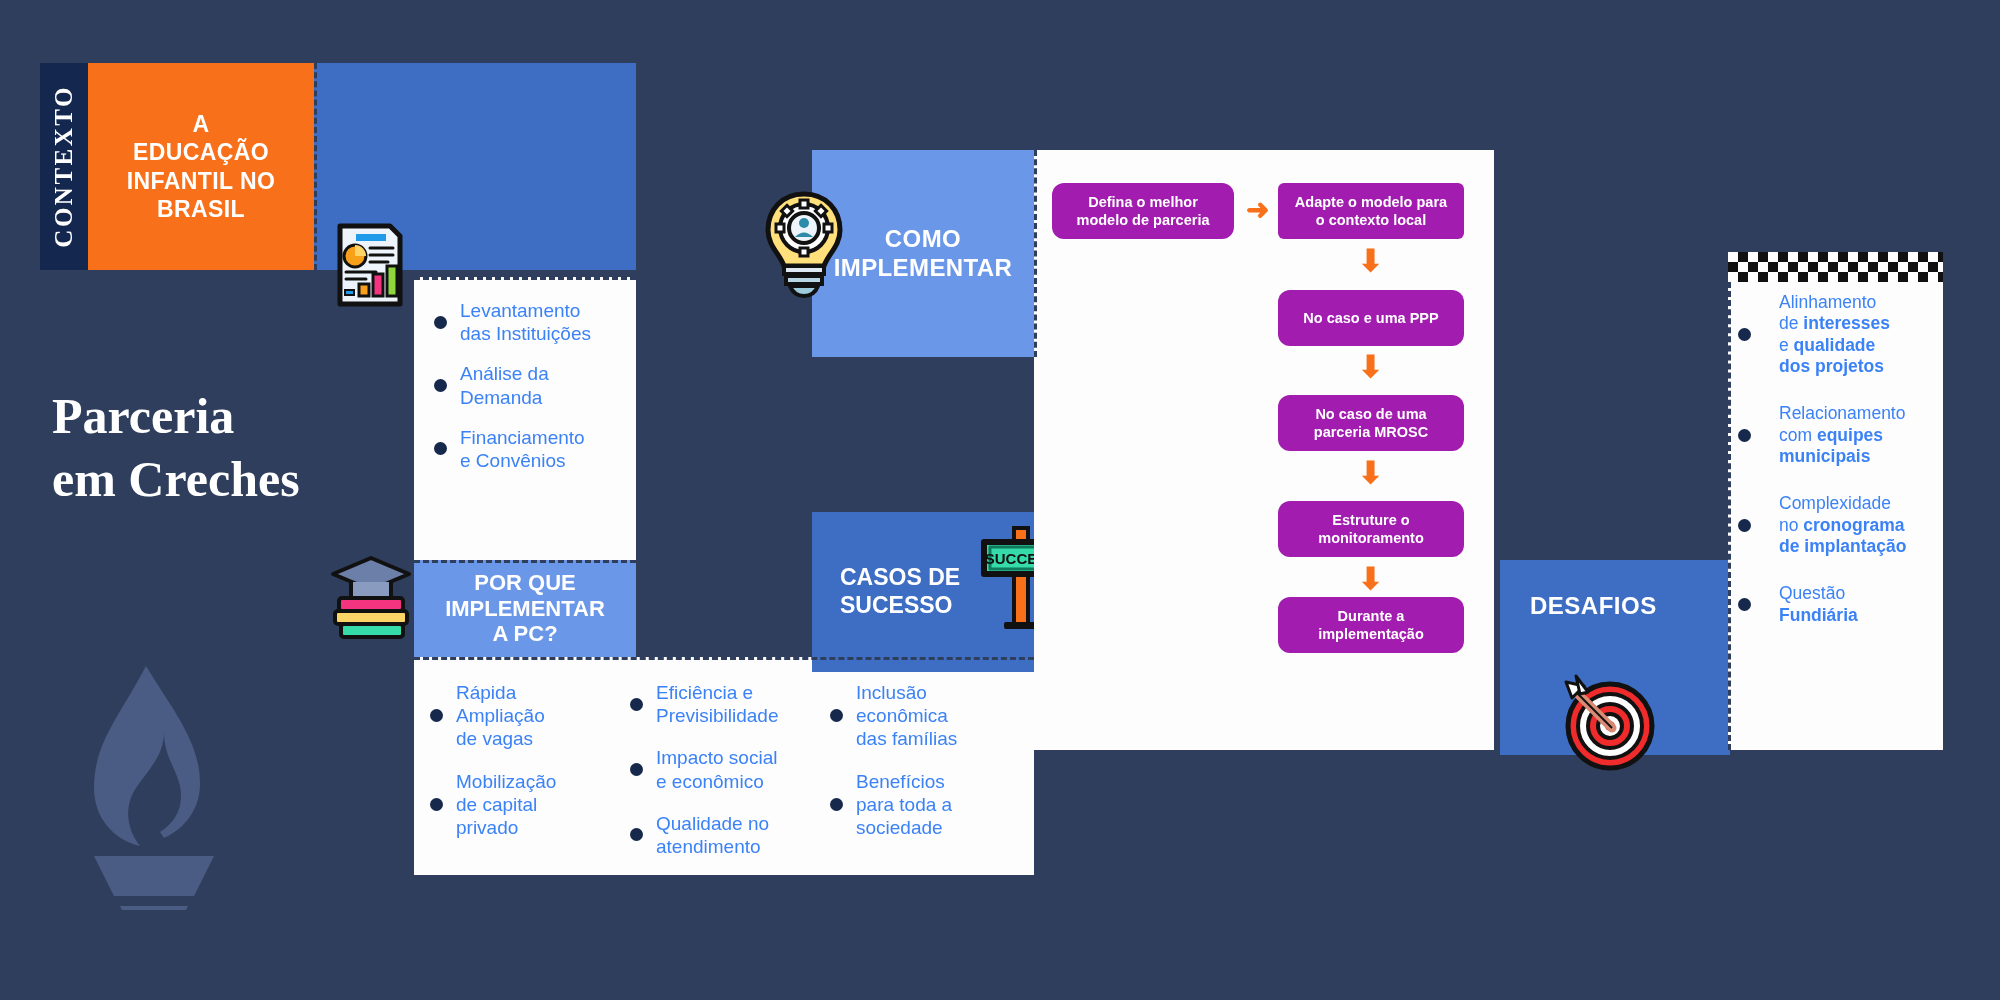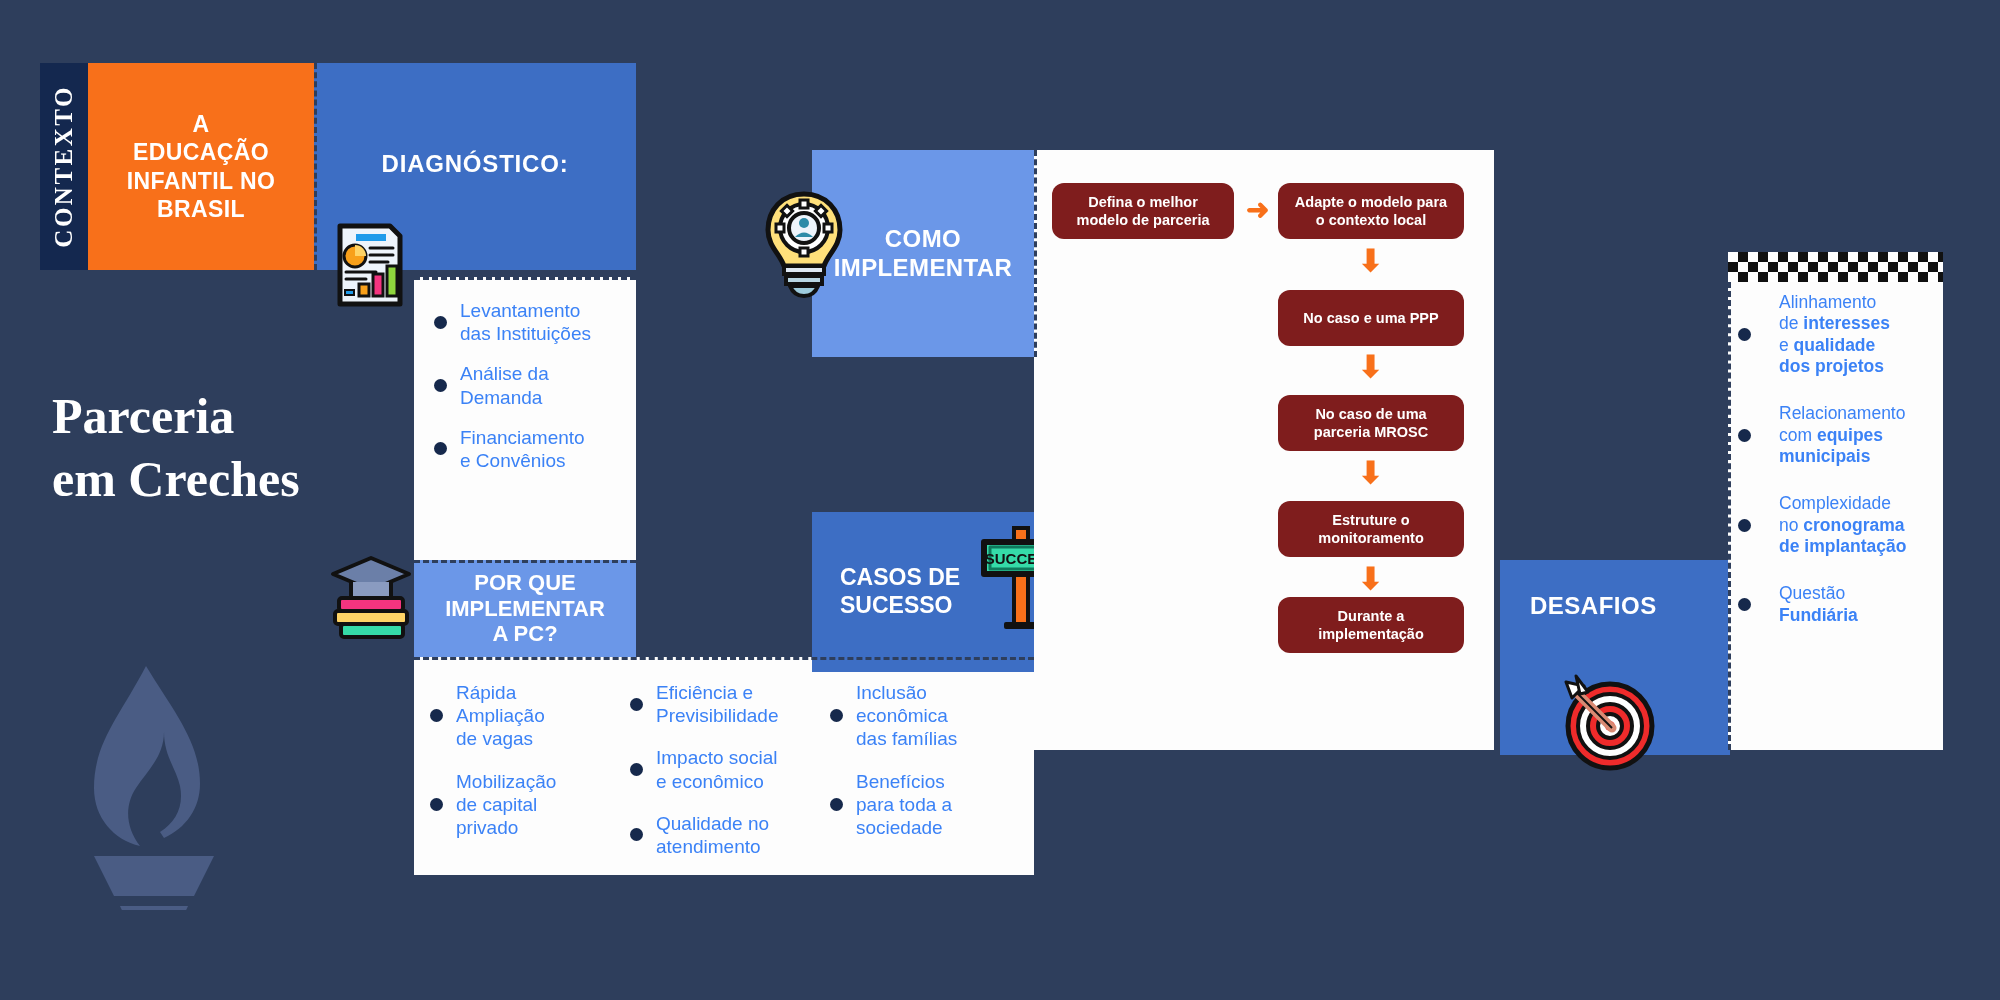--- a/index.html
+++ b/index.html
@@ -113,21 +113,21 @@
   #casos-box span {
     color:#fff; font-weight:700; font-size:23px; line-height:1.2;
   }
 
   
   #flow-panel {
     left:1034px; top:150px; width:460px; height:600px;
   }
   .flow-box {
     position:absolute;
-    background:#7f1d1d; color:#fff; border-radius:12px;
+    background:#a21caf; color:#fff; border-radius:12px;
     display:flex; align-items:center; justify-content:center; text-align:center;
     font-weight:700; font-size:14.5px; line-height:1.25; padding:18px 10px;
   }
   .arrow-down {
     position:absolute; color:#f8701a; font-size:30px; font-weight:700;
     line-height:1;
   }
   .arrow-right {
     position:absolute; color:#f8701a; font-size:28px; font-weight:700;
     line-height:1;
@@ -176,21 +176,20 @@
 
   <div class="abs navy" id="contexto-bar">
     <span>CONTEXTO</span>
   </div>
 
   <div class="abs orange" id="orange-box">
     <span id="orange-text">A<br>EDUCAÇÃO<br>INFANTIL NO<br>BRASIL</span>
   </div>
 
   <div class="abs blue-mid" id="diag-panel"></div>
-  <div class="abs" id="diag-title">DIAGNÓSTICO:</div>
 
   <div class="icon-abs" style="left:336px;top:222px;width:68px;height:86px;">
     <svg width="68" height="86" viewBox="0 0 68 86">
       <path d="M4 4 H54 L64 14 V82 H4 Z" fill="#eef4fb" stroke="#111" stroke-width="5" stroke-linejoin="round"></path>
       <rect x="20" y="12" width="30" height="7" fill="#1f9bea"></rect>
       <circle cx="19" cy="34" r="11" fill="#f8a01a" stroke="#111" stroke-width="3"></circle>
       <path d="M19 34 L19 23 A11 11 0 0 1 30 34 Z" fill="#ffd466"></path>
       <g stroke="#111" stroke-width="3" stroke-linecap="round">
         <line x1="34" y1="26" x2="57" y2="26"></line>
         <line x1="34" y1="33" x2="57" y2="33"></line>
@@ -311,21 +310,21 @@
       <path d="M6 20 H74 L90 36 L74 52 H6 Z" fill="#35dba8" stroke="#111" stroke-width="6" stroke-linejoin="round"></path>
       <path d="M12 25 H70 L82 36 L70 47 H12 Z" fill="#35dba8" stroke="#0f7a5c" stroke-width="3" stroke-linejoin="round"></path>
       <text x="43" y="42" font-family="Liberation Sans, sans-serif" font-size="15" font-weight="700" fill="#111" text-anchor="middle" id="sign-text">SUCCESS</text>
       <rect x="26" y="100" width="34" height="7" rx="2" fill="#111"></rect>
     </svg>
   </div>
 
   <div class="abs white-panel" id="flow-panel">
     <div class="flow-box" style="left:18px;top:33px;width:182px;height:56px;" id="fb0">Defina o melhor<br>modelo de parceria</div>
     <div class="arrow-right" style="left:212px;top:46px;">➜</div>
-    <div class="flow-box" style="left:244px;top:33px;width:186px;height:56px;" id="fb1">Adapte o modelo para<br>o contexto local</div>
+    <div class="flow-box" style="left:244px;top:33px;width:186px;height:56px;border-radius:6px;" id="fb1">Adapte o modelo para<br>o contexto local</div>
     <div class="arrow-down" style="left:324px;top:96px;">⬇</div>
     <div class="flow-box" style="left:244px;top:140px;width:186px;height:56px;" id="fb2">No caso e uma PPP</div>
     <div class="arrow-down" style="left:324px;top:202px;">⬇</div>
     <div class="flow-box" style="left:244px;top:245px;width:186px;height:56px;" id="fb3">No caso de uma<br>parceria MROSC</div>
     <div class="arrow-down" style="left:324px;top:308px;">⬇</div>
     <div class="flow-box" style="left:244px;top:351px;width:186px;height:56px;" id="fb4">Estruture o<br>monitoramento</div>
     <div class="arrow-down" style="left:324px;top:414px;">⬇</div>
     <div class="flow-box" style="left:244px;top:447px;width:186px;height:56px;" id="fb5">Durante a<br>implementação</div>
   </div>
 

